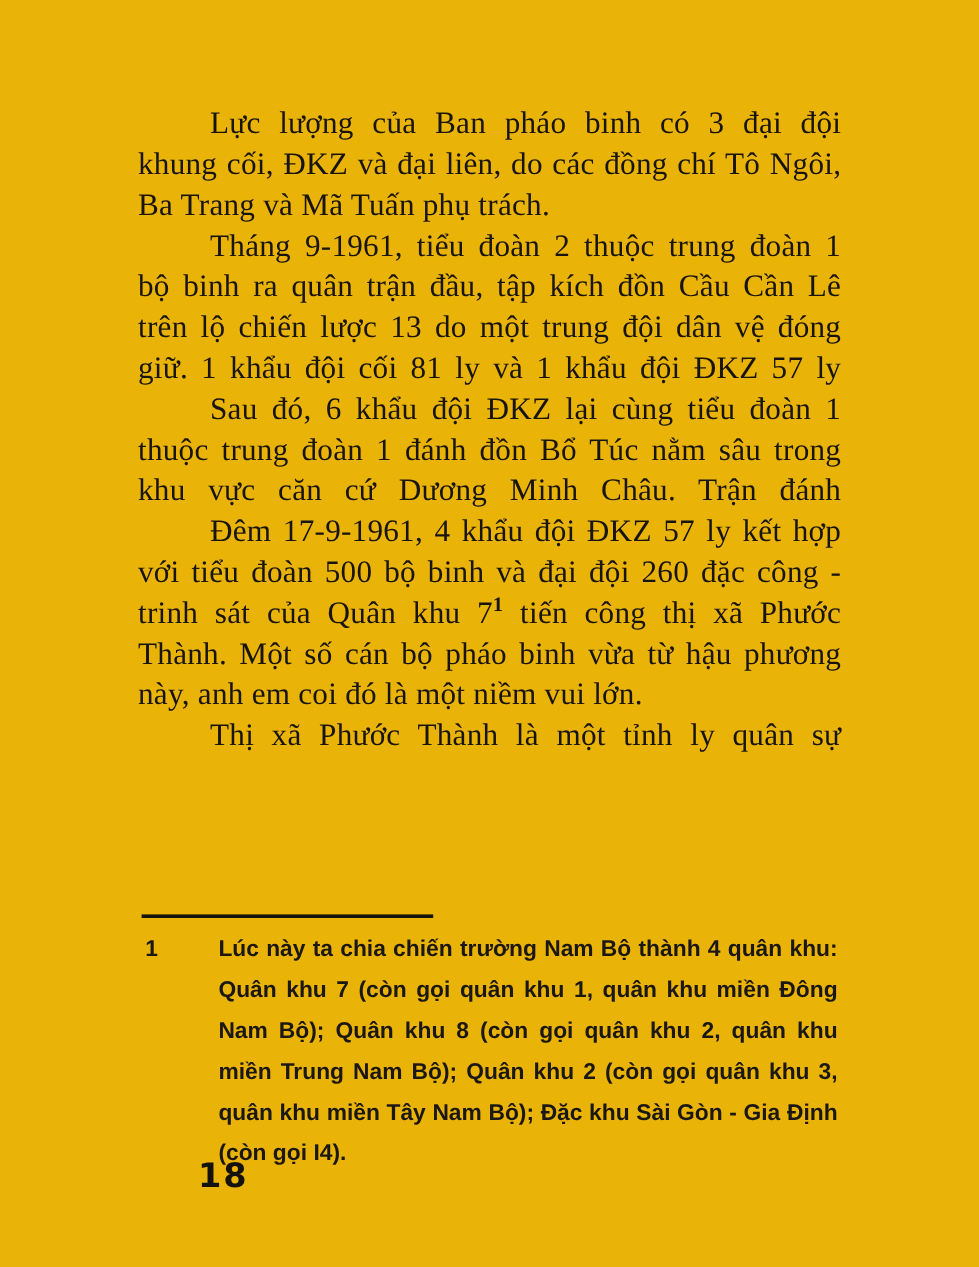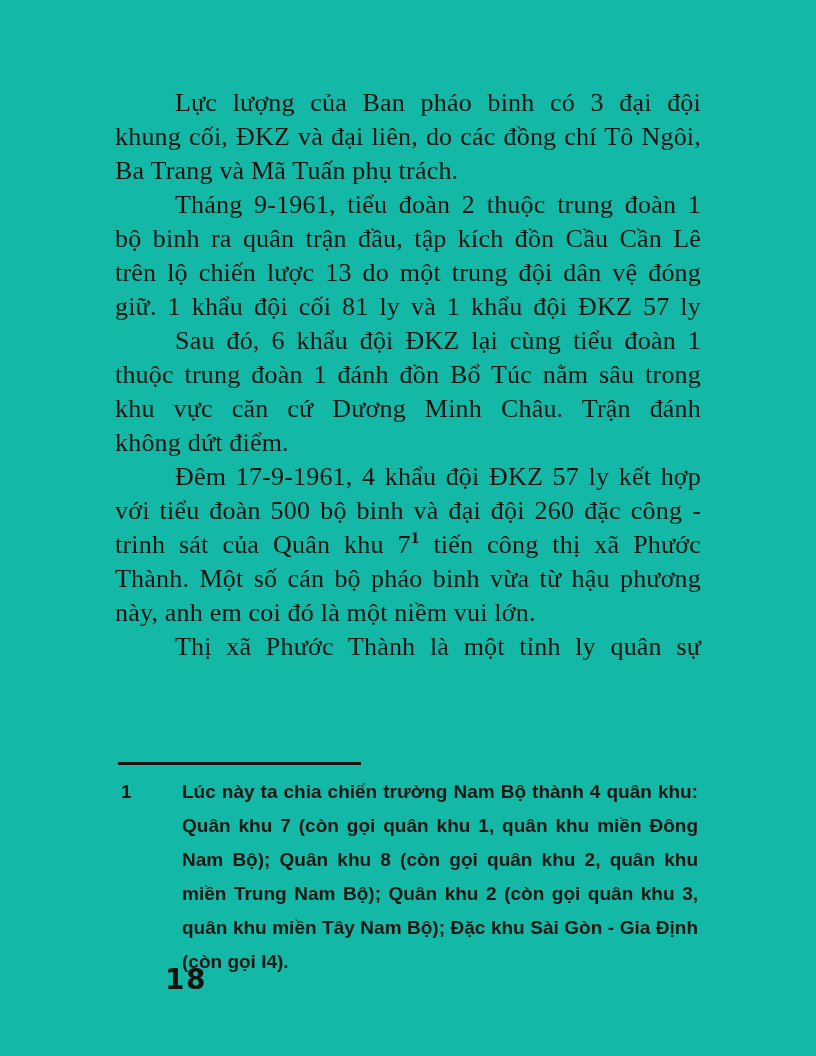--- a/index.html
+++ b/index.html
@@ -4,21 +4,21 @@
 <style>
   html, body { margin: 0; padding: 0; }
   body {
     width: 816px; height: 1056px;
     background: #ffffff;
     font-family: "Liberation Serif", serif;
   }
   .page {
     position: relative;
     width: 816px; height: 1056px;
-    background: #14b8a6;
+    background: #eab308;
     overflow: hidden;
     color: #181410;
   }
   .body-text {
     position: absolute;
     left: 115px; top: 86px; width: 586px;
     font-size: 26px;
     line-height: 34px;
     font-weight: 400;
     letter-spacing: 0.2px;
@@ -78,21 +78,20 @@
       <div>
         <div class="line indent">Tháng 9-1961, tiểu đoàn 2 thuộc trung đoàn 1</div>
         <div class="line">bộ binh ra quân trận đầu, tập kích đồn Cầu Cần Lê</div>
         <div class="line">trên lộ chiến lược 13 do một trung đội dân vệ đóng</div>
         <div class="line">giữ. 1 khẩu đội cối 81 ly và 1 khẩu đội ĐKZ 57 ly</div>
       </div>
       <div>
         <div class="line indent">Sau đó, 6 khẩu đội ĐKZ lại cùng tiểu đoàn 1</div>
         <div class="line">thuộc trung đoàn 1 đánh đồn Bổ Túc nằm sâu trong</div>
         <div class="line">khu vực căn cứ Dương Minh Châu. Trận đánh</div>
-        <div class="line nofill">không dứt điểm.</div>
       </div>
       <div>
         <div class="line indent">Đêm 17-9-1961, 4 khẩu đội ĐKZ 57 ly kết hợp</div>
         <div class="line">với tiểu đoàn 500 bộ binh và đại đội 260 đặc công -</div>
         <div class="line">trinh sát của Quân khu 7<sup>1</sup> tiến công thị xã Phước</div>
         <div class="line">Thành. Một số cán bộ pháo binh vừa từ hậu phương</div>
         <div class="line nofill">này, anh em coi đó là một niềm vui lớn.</div>
       </div>
       <div>
         <div class="line indent">Thị xã Phước Thành là một tỉnh ly quân sự</div>

